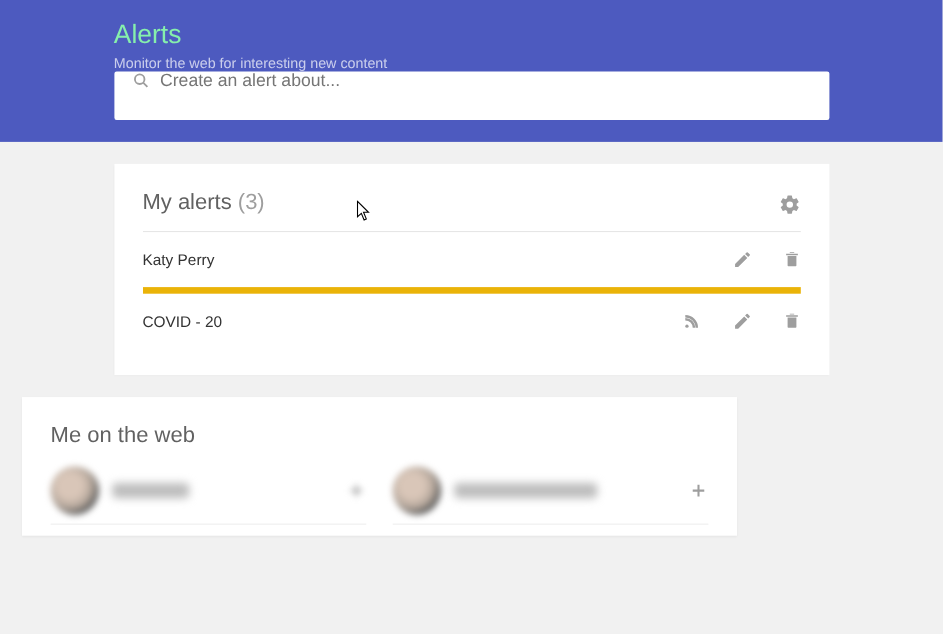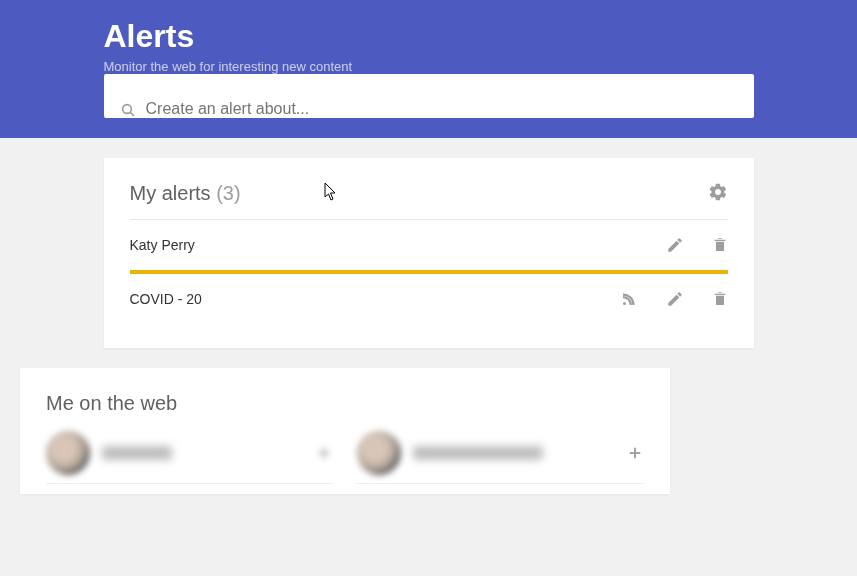--- a/index.html
+++ b/index.html
@@ -12,34 +12,34 @@
     }
     .header {
       background: #4d5abf;
       padding: 18px 0 20px 0;
     }
     .header-inner {
       width: 650px;
       margin: 0 auto;
     }
     .title {
-      color: #ffffff;
-      font-size: 32px;
-      font-weight: 700;
+      color: #86efac;
+      font-size: 24px;
+      font-weight: 400;
       margin-bottom: 4px;
     }
     .subtitle {
       color: rgba(255,255,255,0.7);
       font-size: 13px;
       margin-bottom: 0;
     }
     .search-box {
       background: #ffffff;
       display: flex;
-      align-items: flex-end;
+      align-items: flex-start;
       height: 44px;
       padding: 0 16px;
       border-radius: 2px;
     }
     .search-box .icon { color: #9e9e9e; margin-right: 10px; display:flex; }
     .search-box input {
       border: none;
       outline: none;
       font-size: 16px;
       color: #333;
@@ -50,21 +50,21 @@
 
     .card {
       width: 650px;
       margin: 20px auto 0 auto;
       background: #ffffff;
       padding: 24px 26px 24px 26px;
       box-shadow: 0 1px 2px rgba(0,0,0,0.05);
     }
     .card-header {
       display: flex;
-      align-items: flex-start;
+      align-items: flex-end;
       justify-content: space-between;
       padding-bottom: 14px;
       border-bottom: 1px solid #e6e6e6;
     }
     .card-title {
       font-size: 20px;
       font-weight: 400;
       color: #616161;
     }
     .card-title .count { color: #9e9e9e; }
@@ -73,21 +73,21 @@
       display: flex;
       align-items: center;
       justify-content: center;
       cursor: pointer;
     }
     .alert-row {
       display: flex;
       align-items: center;
       justify-content: space-between;
       padding: 16px 0;
-      border-bottom: 4px solid #eab308;
+      border-bottom: 6px solid #eab308;
     }
     .alert-name {
       font-size: 14px;
       color: #333;
     }
     .row-actions {
       display: flex;
       gap: 28px;
       align-items: center;
     }

